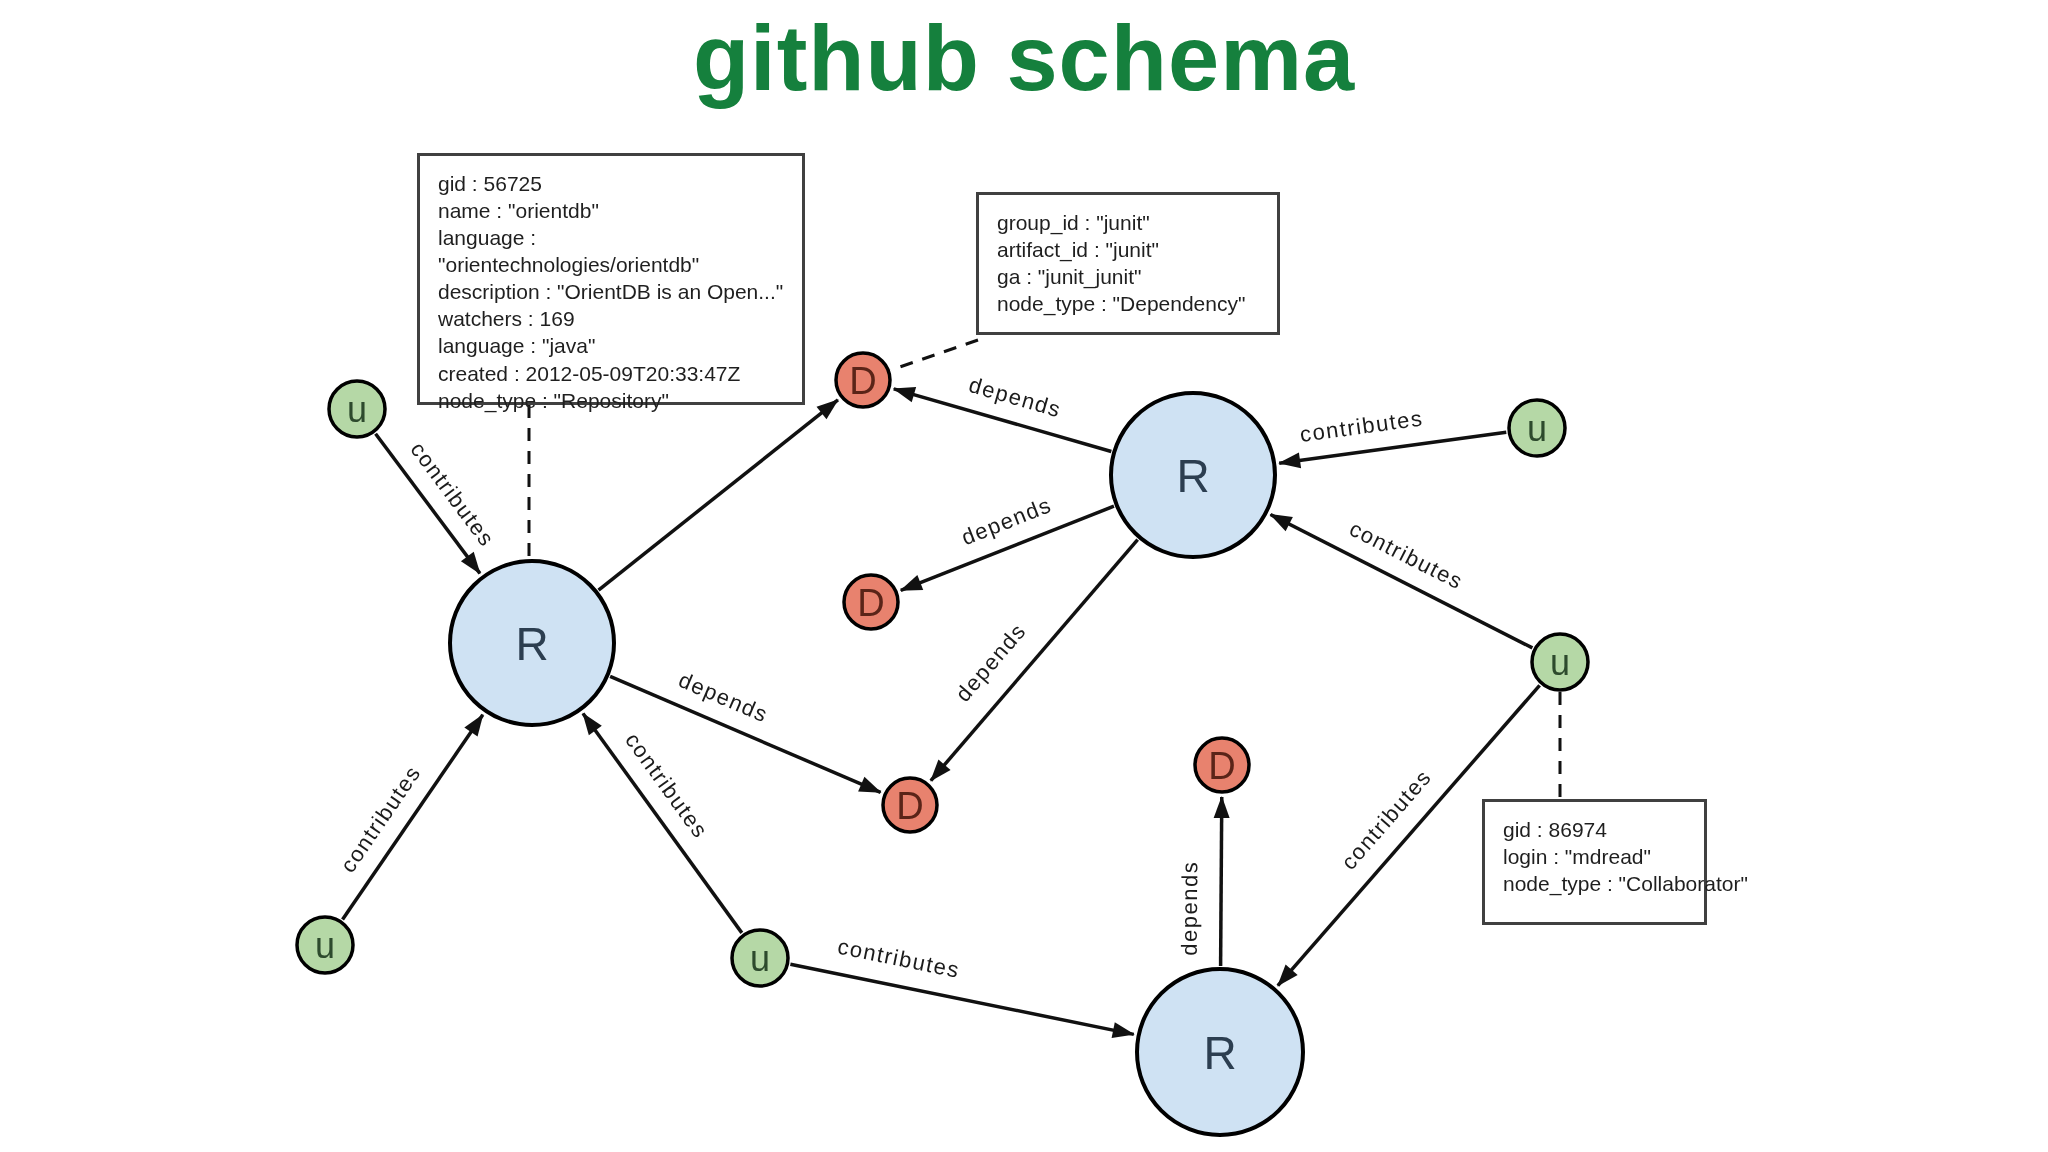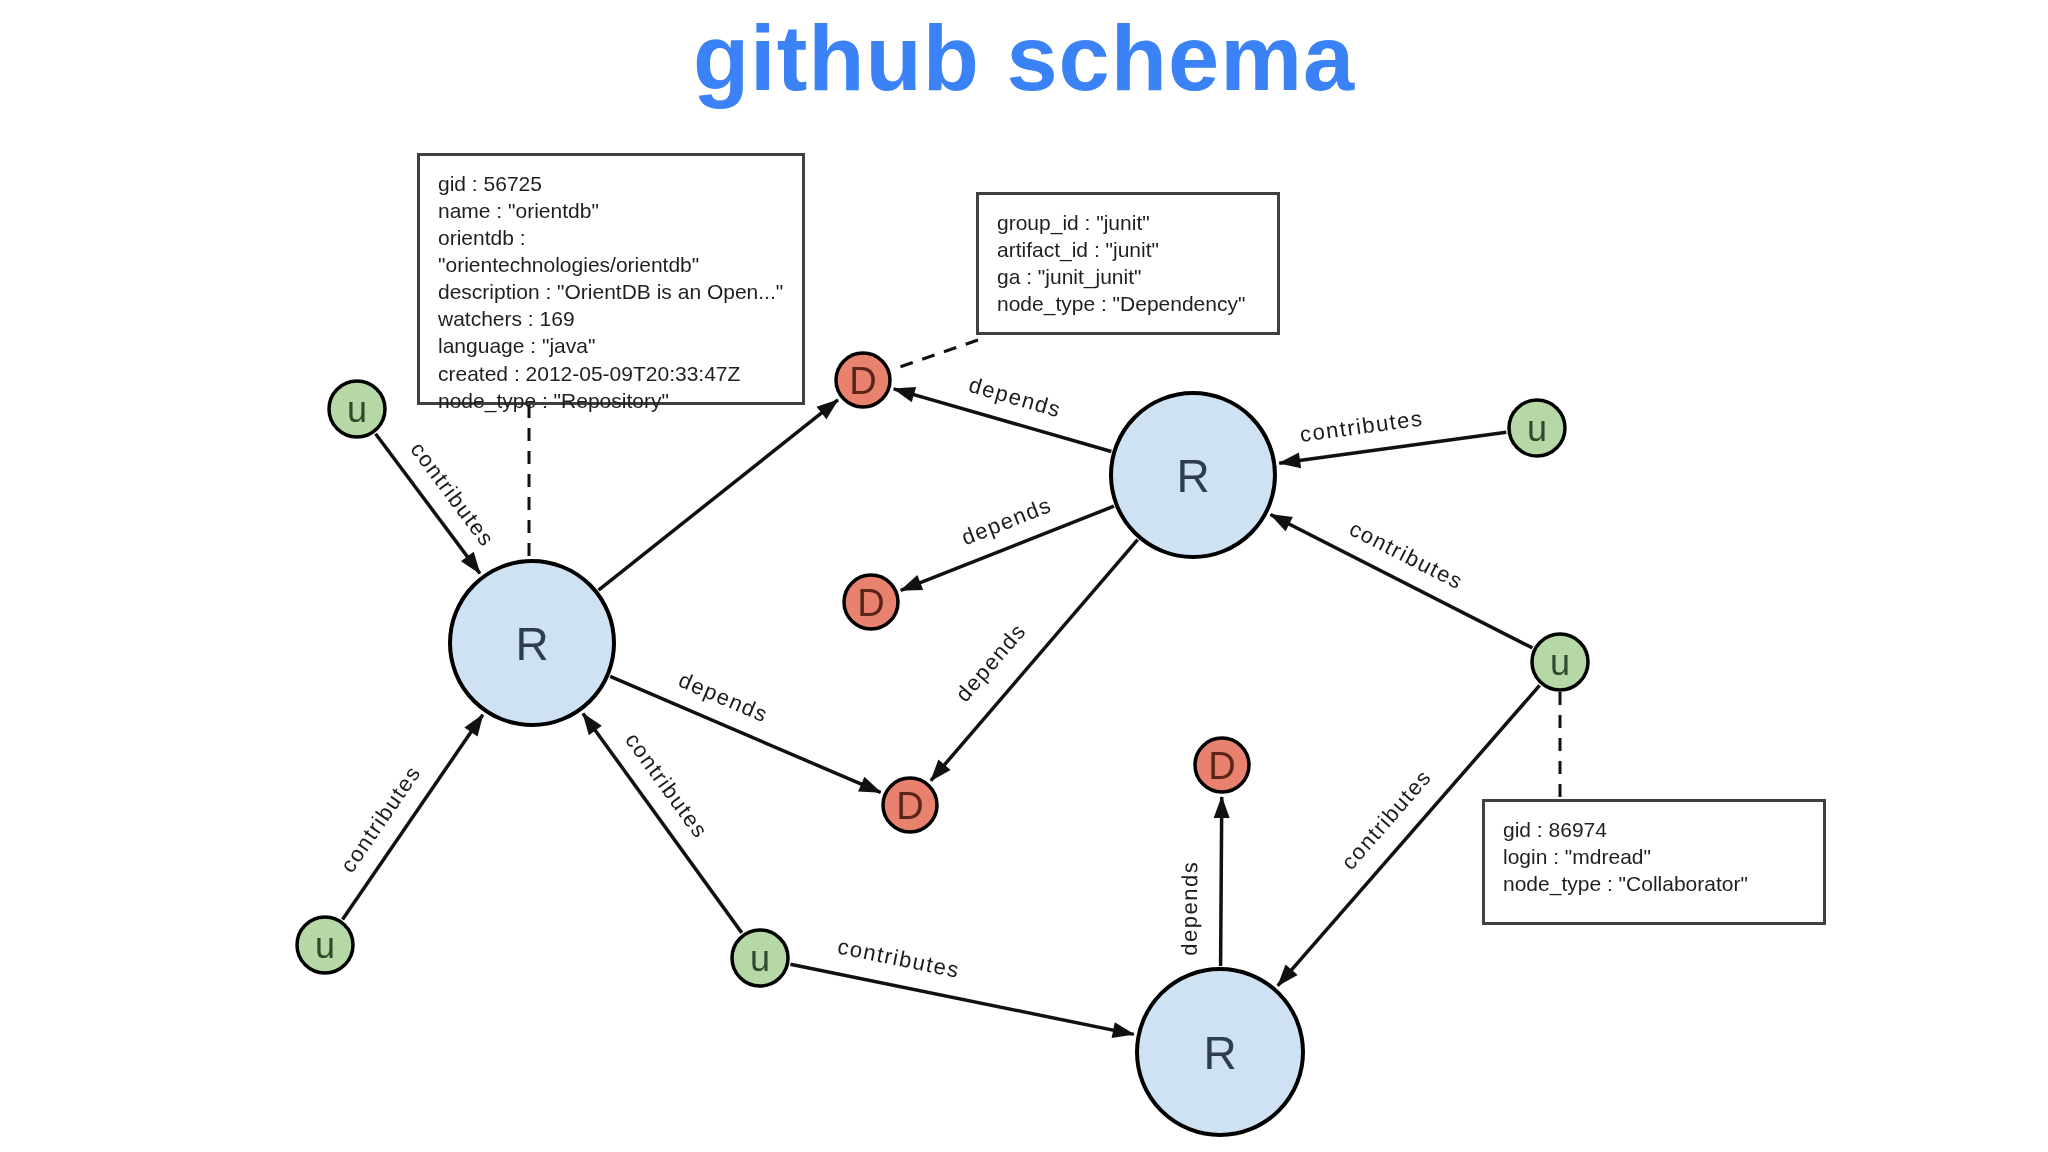--- a/index.html
+++ b/index.html
@@ -2,21 +2,21 @@
 <html><head>
 <meta charset="utf-8">
 <style>
   html,body{margin:0;padding:0;background:#ffffff;}
   #stage{
     position:relative;width:2048px;height:1152px;background:#ffffff;
     font-family:"Liberation Sans", sans-serif;overflow:hidden;
   }
   .title{
     position:absolute;top:6px;left:0;width:100%;text-align:center;
-    font-size:92px;font-weight:700;color:#3b82f6;letter-spacing:1px;
+    font-size:92px;font-weight:700;color:#15803d;letter-spacing:1px;
   }
   #graph{position:absolute;left:0;top:0;}
   .edge{stroke:#111;stroke-width:3.5;fill:none;}
   .connector{stroke:#111;stroke-width:3;stroke-dasharray:13 10;fill:none;}
   .edge-label{font-size:22px;letter-spacing:1.5px;fill:#1b1b1b;}
   .n-R{fill:#cfe2f3;stroke:#000;stroke-width:4;}
   .n-u{fill:#b5d8a6;stroke:#000;stroke-width:3.5;}
   .n-D{fill:#e8826e;stroke:#000;stroke-width:3.5;}
   .nl-R{font-size:46px;fill:#2c3e50;}
   .nl-u{font-size:36px;fill:#2d4a2d;}
@@ -118,32 +118,32 @@
         </g>
         <g>
           <circle cx="1222" cy="765" r="27" class="n-D"></circle>
           <text x="1222" y="765" dy="0.36em" class="node-letter nl-D">D</text>
         </g>
       </g>
   </svg>
 <div class="note" style="left: 417px; top: 153px; width: 388px; height: 252px;">
       <div>gid : 56725</div>
       <div>name : "orientdb"</div>
-      <div>orientdb :</div>
+      <div>language :</div>
       <div>"orientechnologies/orientdb"</div>
       <div>description : "OrientDB is an Open..."</div>
       <div>watchers : 169</div>
       <div>language : "java"</div>
       <div>created : 2012-05-09T20:33:47Z</div>
       <div>node_type : "Repository"</div>
     </div>
     <div class="note" style="left: 976px; top: 192px; width: 304px; height: 143px;">
       <div>group_id : "junit"</div>
       <div>artifact_id : "junit"</div>
       <div>ga : "junit_junit"</div>
       <div>node_type : "Dependency"</div>
     </div>
-    <div class="note" style="left: 1482px; top: 799px; width: 344px; height: 126px;">
+    <div class="note" style="left: 1482px; top: 799px; width: 225px; height: 126px;">
       <div>gid : 86974</div>
       <div>login : "mdread"</div>
       <div>node_type : "Collaborator"</div>
     </div>
   </div>
 
 </body></html>

